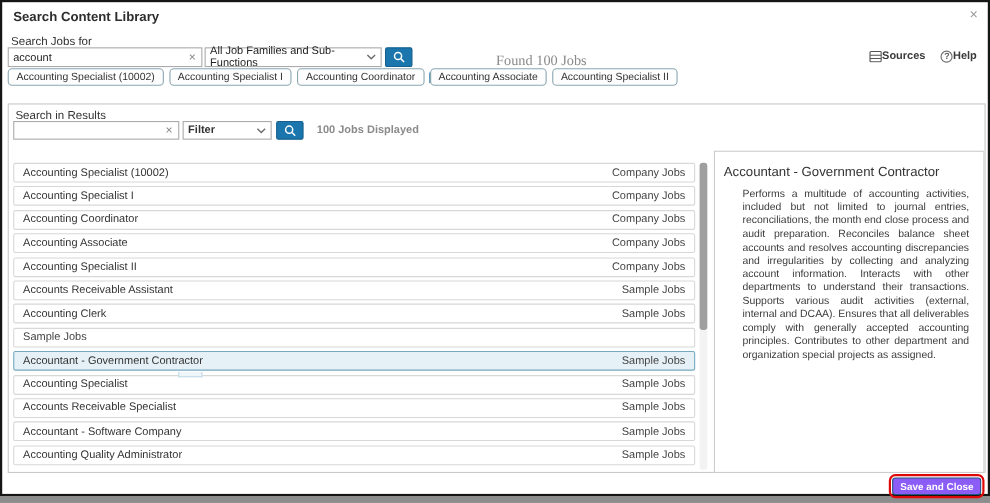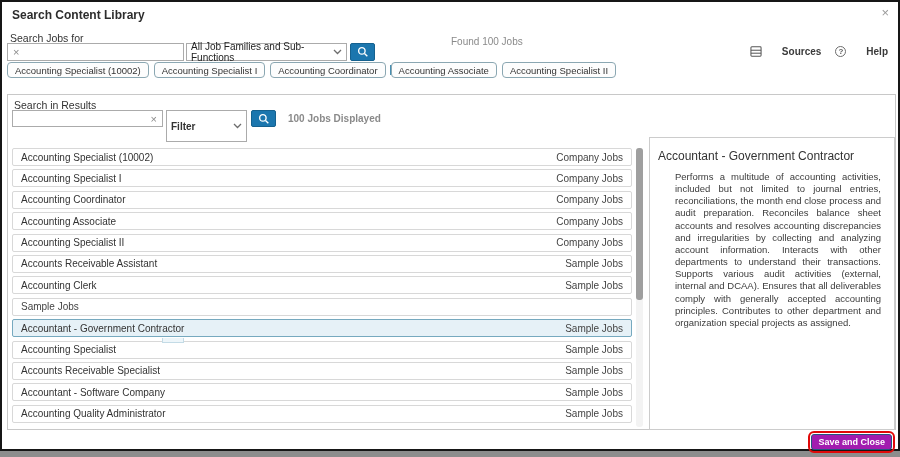--- a/index.html
+++ b/index.html
@@ -19,37 +19,37 @@
   .search-input-wrap{left:5px;top:41px;width:177px;}
   .search-input-wrap input{border:0;outline:0;flex:1;font:inherit;color:#222;padding:0 4px;min-width:0;background:transparent;}
   .clear-x{color:#8a8a8a;font-size:11px;padding:0 5px;cursor:pointer;line-height:16px;}
   .select-box{cursor:pointer;justify-content:space-between;padding:0 4px;}
   .family-select{left:184px;top:41px;width:161px;}
   .chev{flex:0 0 auto;margin-left:4px;}
   .search-btn{position:absolute;width:25px;height:18px;background:#1b76ae;border:1px solid #15618f;
               border-radius:2px;display:flex;align-items:center;justify-content:center;cursor:pointer;box-sizing:border-box;}
   .btn1{left:348px;top:41px;}
   .reset-link{position:absolute;left:387px;top:60px;font-size:14px;color:#2a7da6;cursor:pointer;}
-  .found-text{position:absolute;left:449px;top:34px;font-size:10px;color:#8a8a8a;}
+  .found-text{position:absolute;left:449px;top:45px;font-size:13px;color:#8a8a8a;font-family:Liberation Serif, serif;}
   .top-right{position:absolute;right:10px;top:44px;display:flex;align-items:center;gap:14px;}
-  .tr-item{display:flex;align-items:flex-end;gap:20px;font-size:10px;font-weight:600;color:#3a3a3a;cursor:pointer;}
+  .tr-item{display:flex;align-items:flex-end;gap:0;font-size:10px;font-weight:600;color:#3a3a3a;cursor:pointer;}
   .help-circle{display:inline-flex;align-items:center;justify-content:center;width:11px;height:11px;
                border:1px solid #6d6d6d;border-radius:50%;font-size:8px;font-weight:700;color:#5c5c5c;box-sizing:border-box;}
 
   
   .chips-row{position:absolute;left:5px;top:60px;display:flex;gap:5px;}
   .chip{height:16px;box-sizing:border-box;display:flex;align-items:center;padding:0 7px;font-size:9.5px;color:#333;
         background:#fdfdfd;border:1px solid #8ba7b2;border-radius:4px;cursor:pointer;white-space:nowrap;}
 
   
   .main-panel{position:absolute;left:5px;top:92px;width:889px;height:336px;border:1px solid #c8c8c8;box-sizing:border-box;background:#fff;}
   .results-label{position:absolute;left:12px;top:97px;font-size:10.5px;color:#333;}
   .results-input-wrap{left:10px;top:108px;width:151px;height:17px;}
   .results-input-wrap input{border:0;outline:0;flex:1;font:inherit;padding:0 4px;min-width:0;background:transparent;}
-  .filter-select{left:164px;top:108px;width:81px;height:32px;font-weight:600;color:#333;}
+  .filter-select{left:164px;top:108px;width:81px;height:17px;font-weight:600;color:#333;}
   .btn2{left:249px;top:108px;height:17px;}
   .displayed-text{position:absolute;left:286px;top:111px;font-size:10px;color:#8a8a8a;font-weight:bold;}
 
   
   .job-list{position:absolute;left:10px;top:146px;width:620px;display:flex;flex-direction:column;gap:3.4px;}
   .job-row{height:18px;box-sizing:border-box;border:1px solid #d8d8d8;border-radius:2px;background:#fff;
            display:flex;align-items:center;justify-content:space-between;padding:0 8px;font-size:10px;cursor:pointer;}
   .job-row .job-name{color:#333;}
   .job-row .job-type{color:#444;}
   .job-row.selected{background:#e6f1f7;border-color:#76a9bf;}
@@ -59,35 +59,36 @@
   .scroll-track{position:absolute;left:634px;top:146px;width:7px;height:279px;background:#f3f3f3;border-radius:3px;}
   .scroll-thumb{position:absolute;left:0;top:0;width:7px;height:152px;background:#9f9f9f;border-radius:3px;cursor:grab;}
 
   
   .detail-panel{position:absolute;left:647px;top:135px;width:246px;height:293px;border:1px solid #cccccc;box-sizing:border-box;background:#fff;}
   .detail-title{position:absolute;left:8px;top:11px;font-size:12px;color:#333;}
   .detail-desc{position:absolute;left:25px;top:33px;width:206px;font-size:9.5px;line-height:1.28;color:#3b3b3b;text-align:justify;}
 
   
   .footer-annotation{position:absolute;right:3px;top:429px;border:2.5px solid #e00909;border-radius:6px;padding:1px;display:inline-flex;}
-  .save-btn{height:16px;background:#a21caf;border:1px solid #24557f;border-radius:3px;color:#fff;
+  .save-btn{height:16px;background:#8b5cf6;border:1px solid #24557f;border-radius:3px;color:#fff;
             font-size:9px;font-weight:600;display:flex;align-items:center;padding:0 6px;cursor:pointer;box-sizing:border-box;white-space:nowrap;}
 </style>
 </head>
 <body>
 
 <div class="stage">
   <div class="dialog">
 
     <div class="dialog-title">Search Content Library</div>
     <div class="close-x">×</div>
 
     <div class="search-label">Search Jobs for</div>
 
     <div class="field search-input-wrap">
+      <input type="text" value="account" style="">
       <span class="clear-x">×</span>
     </div>
 
     <div class="field select-box family-select">
       <span>All Job Families and Sub-Functions</span>
       <svg class="chev" width="9" height="6" viewBox="0 0 9 6">
           <polyline points="1,1 4.5,4.5 8,1" fill="none" stroke="#6d6d6d" stroke-width="1.3"></polyline>
         </svg>
     </div>
 

